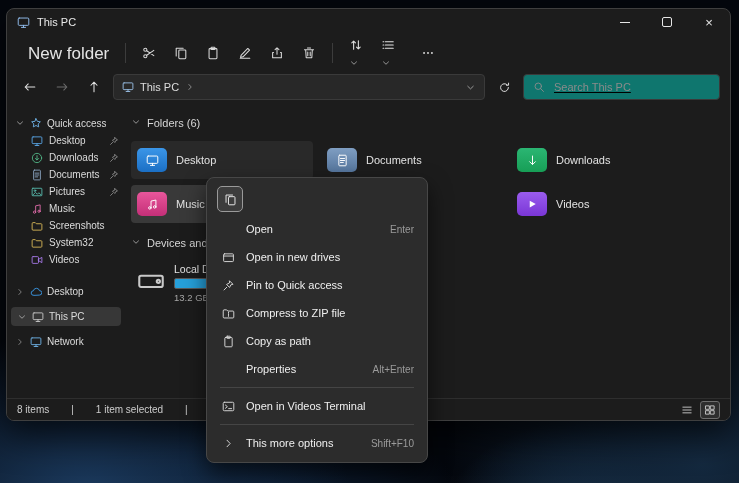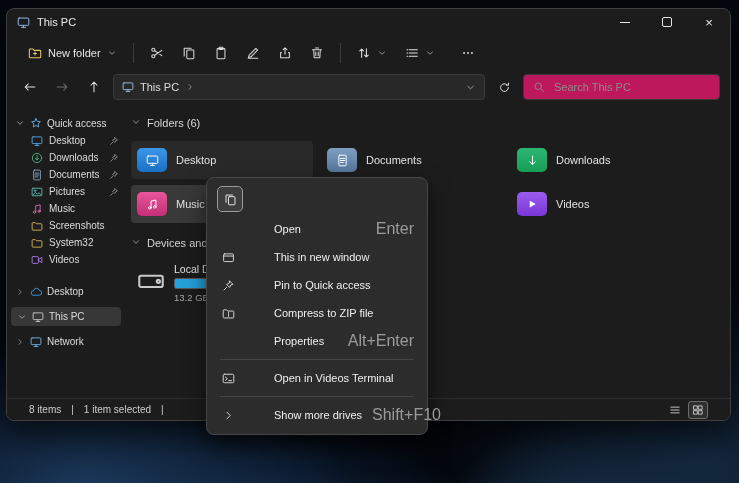--- a/index.html
+++ b/index.html
@@ -22,36 +22,36 @@
     padding-left:10px;color:#e9e9e9;font-size:11px;}
   .titlebar .app-ic{margin-right:7px;}
   .win-controls{margin-left:auto;display:flex;height:26px;}
   .wc{width:42px;height:26px;display:flex;align-items:center;justify-content:center;color:#e6e6e6;}
   .wc.close{font-size:13px;border-top-right-radius:7px;}
   .min-glyph{width:10px;height:1px;background:#e6e6e6;display:block;}
   .max-glyph{width:8px;height:8px;border:1px solid #e6e6e6;border-radius:2px;display:block;}
 
   .toolbar{position:absolute;left:0;top:26px;right:0;height:36px;display:flex;align-items:center;
     padding:0 12px;color:#d9d9d9;}
-  .tbtn{display:flex;align-items:center;gap:6px;height:30px;padding:0 9px;border-radius:4px;
-    font-size:11px;color:#e4e4e4;}
+  .tbtn{display:flex;gap:6px;height:30px;padding:0 9px;border-radius:4px;
+    font-size:17px;color:#e4e4e4;flex-direction:column;}
   .tibtn{width:32px;height:30px;display:flex;align-items:center;justify-content:center;border-radius:4px;}
   .tsep{width:1px;height:20px;background:#3c3c3c;margin:0 7px;}
   .chev{opacity:.8;}
 
   .addressrow{position:absolute;left:0;top:62px;right:0;height:32px;display:flex;align-items:center;
     gap:6px;padding:0 10px;box-sizing:border-box;}
   .navbtn{width:26px;height:26px;display:flex;align-items:center;justify-content:center;
     color:#e2e2e2;border-radius:4px;}
   .navbtn.disabled{color:#6d6d6d;}
   .addressbox{width:372px;height:26px;background:#282828;border:1px solid #3a3a3a;border-radius:4px;
     display:flex;align-items:center;gap:6px;padding:0 8px;box-sizing:border-box;color:#dedede;font-size:11px;}
   .addressbox .spacer{flex:1;}
-  .searchbox{flex:1;height:26px;background:#be185d;border:1px solid #3a3a3a;border-radius:4px;
-    display:flex;align-items:center;gap:7px;padding:0 9px;box-sizing:border-box;}
+  .searchbox{flex:1;height:26px;background:#0f766e;border:1px solid #3a3a3a;border-radius:4px;
+    display:flex;align-items:center;gap:7px;padding:0 9px;box-sizing:border-box;text-decoration:underline;}
   .searchbox input{flex:1;background:transparent;border:none;outline:none;color:#d8d8d8;
     font-size:11px;font-family:inherit;}
   .searchbox input::placeholder{color:#8b8b8b;}
 
   
   .sidebar{position:absolute;left:0;top:96px;width:118px;bottom:22px;padding-top:9px;
     box-sizing:border-box;font-size:10px;color:#dcdcdc;overflow:hidden;}
   .side-head{display:flex;align-items:center;gap:5px;height:18px;padding-left:8px;}
   .side-item{display:flex;align-items:center;gap:6px;height:17px;padding-left:24px;padding-right:6px;}
   .side-root{display:flex;align-items:center;gap:5px;height:19px;padding-left:8px;margin-top:6px;}
@@ -75,39 +75,39 @@
   .drive{display:flex;align-items:flex-start;gap:9px;margin-top:8px;padding-left:6px;}
   .drive-ic{color:#c9c9c9;margin-top:4px;}
   .drive-col{display:flex;flex-direction:column;gap:3px;}
   .drive-label{font-size:10.5px;white-space:nowrap;}
   .bar{width:110px;height:9px;background:#4b4b4b;border:1px solid #5a5a5a;border-radius:2px;overflow:hidden;}
   .bar-fill{height:100%;background:#26a0da;}
   .drive-free{font-size:9.5px;color:#a8a8a8;white-space:nowrap;}
 
   
   .statusbar{position:absolute;left:0;right:0;bottom:0;height:22px;border-top:1px solid #2e2e2e;
-    display:flex;align-items:center;gap:10px;padding:0 22px;font-size:10px;color:#cdcdcd;
+    display:flex;align-items:center;gap:22px;padding:0 10px;font-size:10px;color:#cdcdcd;
     background:#1c1c1c;box-sizing:border-box;}
   .sb-right{margin-left:auto;display:flex;gap:4px;align-items:center;}
   .sb-ic{width:18px;height:16px;display:flex;align-items:center;justify-content:center;
     color:#cfcfcf;border-radius:3px;}
   .sb-ic.active{border:1px solid #6e6e6e;background:#2e2e2e;}
 
   
   .cmenu{position:absolute;left:206px;top:177px;width:222px;background:#2c2c2c;
     border:1px solid #474747;border-radius:8px;box-shadow:0 10px 22px rgba(0,0,0,.6);
     padding:5px 4px;z-index:50;color:#efefef;font-size:11px;box-sizing:border-box;}
   .cmenu-strip{height:32px;display:flex;align-items:center;padding:0 6px;}
   .strip-btn{width:24px;height:24px;display:flex;align-items:center;justify-content:center;
     background:#3d3d3d;border:1px solid #9a9a9a;border-radius:5px;color:#e8e8e8;}
   .menu-item{height:28px;display:flex;align-items:center;gap:10px;padding:0 9px;border-radius:4px;}
   .mi-ic{width:16px;height:16px;display:flex;align-items:center;justify-content:center;
     color:#d5d5d5;flex:0 0 auto;}
-  .mi-label{flex:1;white-space:nowrap;margin-left:28px;}
-  .mi-short{color:#9b9b9b;font-size:16px;white-space:nowrap;text-align:center;}
+  .mi-label{flex:1;white-space:nowrap;}
+  .mi-short{color:#9b9b9b;font-size:10px;white-space:nowrap;text-align:center;}
   .menu-sep{height:1px;background:#454545;margin:4px 9px;}
 
   
   svg.ic{display:block;stroke:currentColor;fill:none;stroke-width:1.2;
     stroke-linecap:round;stroke-linejoin:round;}
   svg.fil{fill:currentColor;stroke:none;}
   .s10{width:10px;height:10px;} .s11{width:11px;height:11px;} .s12{width:12px;height:12px;}
   .s13{width:13px;height:13px;} .s14{width:14px;height:14px;}
   .s28{width:28px;height:28px;}
 </style>
@@ -595,21 +595,21 @@
       <span class="mi-ic"></span>
       <span class="mi-label">Open</span>
       <span class="mi-short">Enter</span>
     </div>
     <div class="menu-item">
       <span class="mi-ic">
           <svg class="ic s13">
             <use href="#i-window"></use>
           </svg>
         </span>
-      <span class="mi-label">This in new window</span>
+      <span class="mi-label">Open in new drives</span>
       <span class="mi-short"></span>
     </div>
     <div class="menu-item">
       <span class="mi-ic">
           <svg class="ic s13">
             <use href="#i-pin"></use>
           </svg>
         </span>
       <span class="mi-label">Pin to Quick access</span>
       <span class="mi-short"></span>
@@ -617,20 +617,29 @@
     <div class="menu-item">
       <span class="mi-ic">
           <svg class="ic s13">
             <use href="#i-zip"></use>
           </svg>
         </span>
       <span class="mi-label">Compress to ZIP file</span>
       <span class="mi-short"></span>
     </div>
     <div class="menu-item">
+      <span class="mi-ic">
+          <svg class="ic s13">
+            <use href="#i-paste"></use>
+          </svg>
+        </span>
+      <span class="mi-label">Copy as path</span>
+      <span class="mi-short"></span>
+    </div>
+    <div class="menu-item">
       <span class="mi-ic"></span>
       <span class="mi-label">Properties</span>
       <span class="mi-short">Alt+Enter</span>
     </div>
     <div class="menu-sep"></div>
     <div class="menu-item">
       <span class="mi-ic">
           <svg class="ic s13">
             <use href="#i-terminal"></use>
           </svg>
@@ -638,18 +647,18 @@
       <span class="mi-label">Open in Videos Terminal</span>
       <span class="mi-short"></span>
     </div>
     <div class="menu-sep"></div>
     <div class="menu-item">
       <span class="mi-ic">
           <svg class="ic s13">
             <use href="#i-chevright"></use>
           </svg>
         </span>
-      <span class="mi-label">Show more drives</span>
+      <span class="mi-label">This more options</span>
       <span class="mi-short">Shift+F10</span>
     </div>
   </div>
 
 </div>
 
 </body></html>

